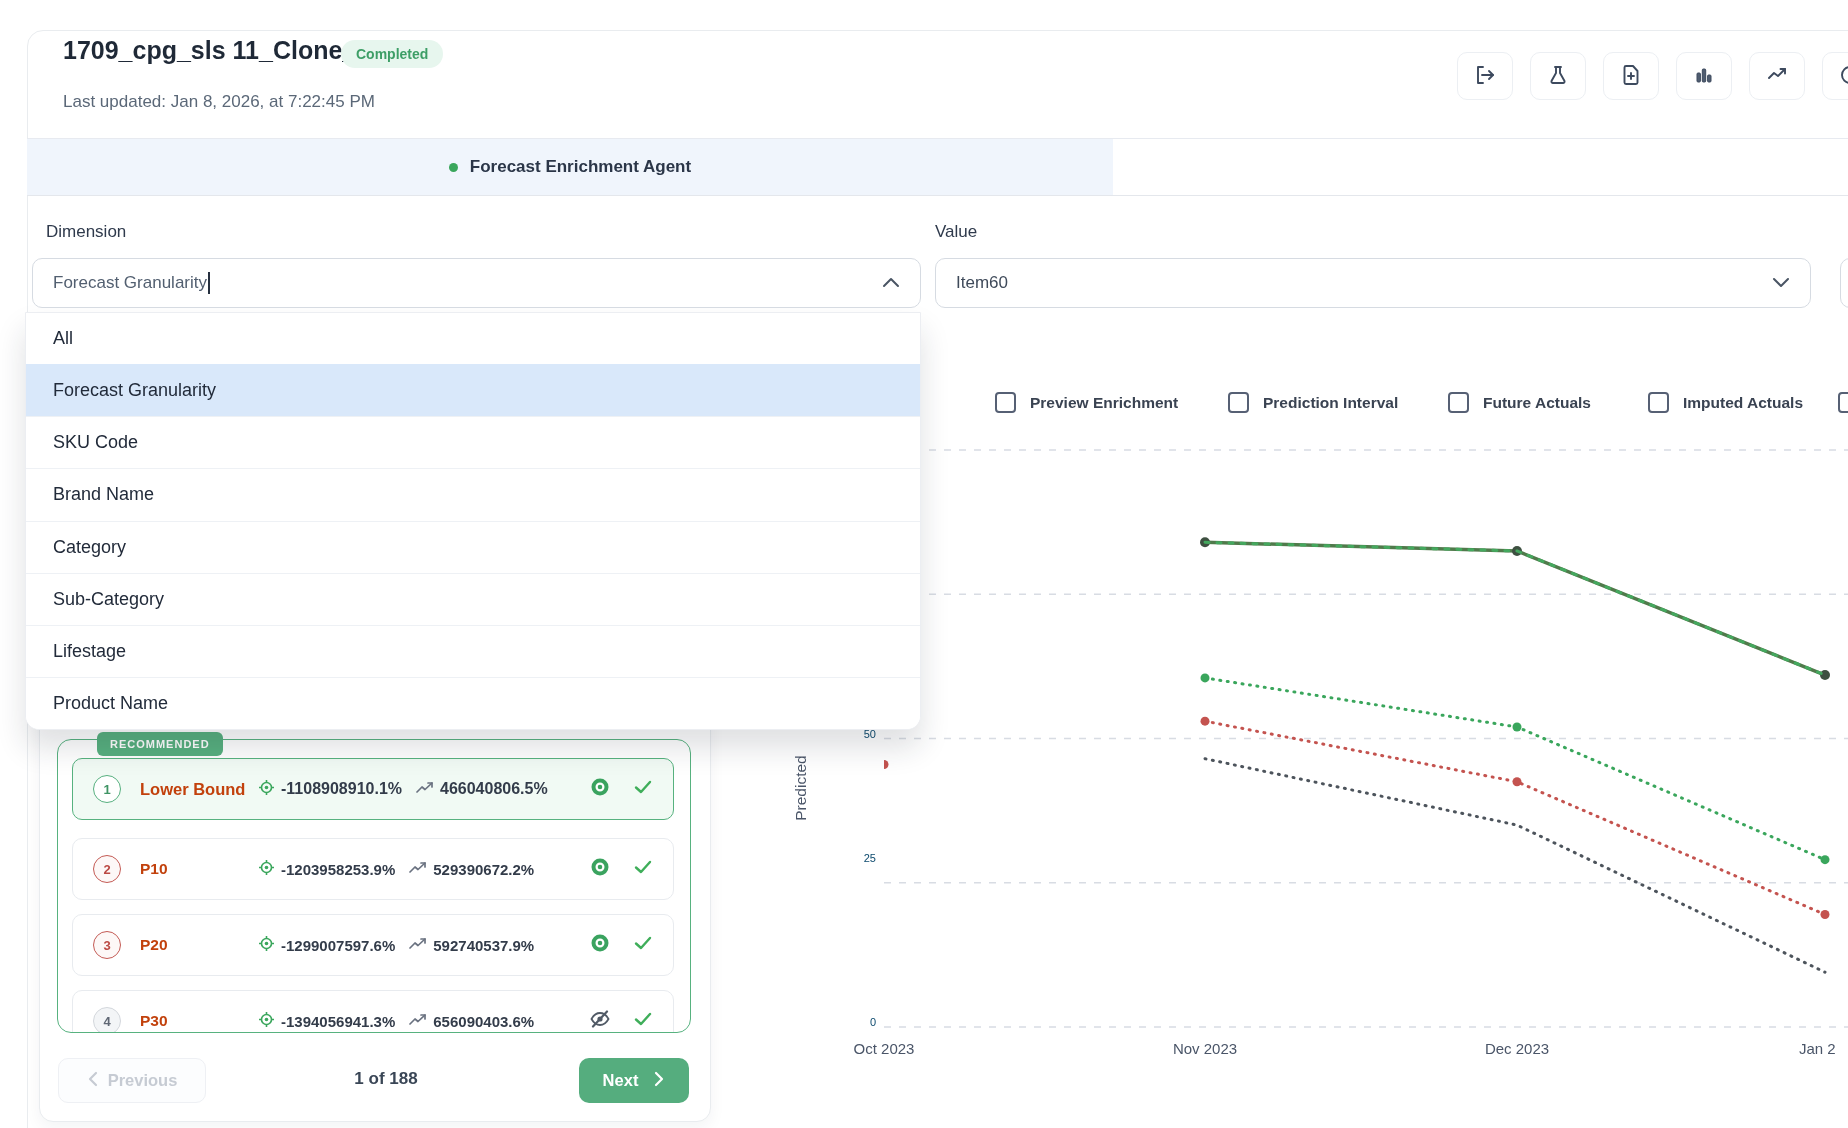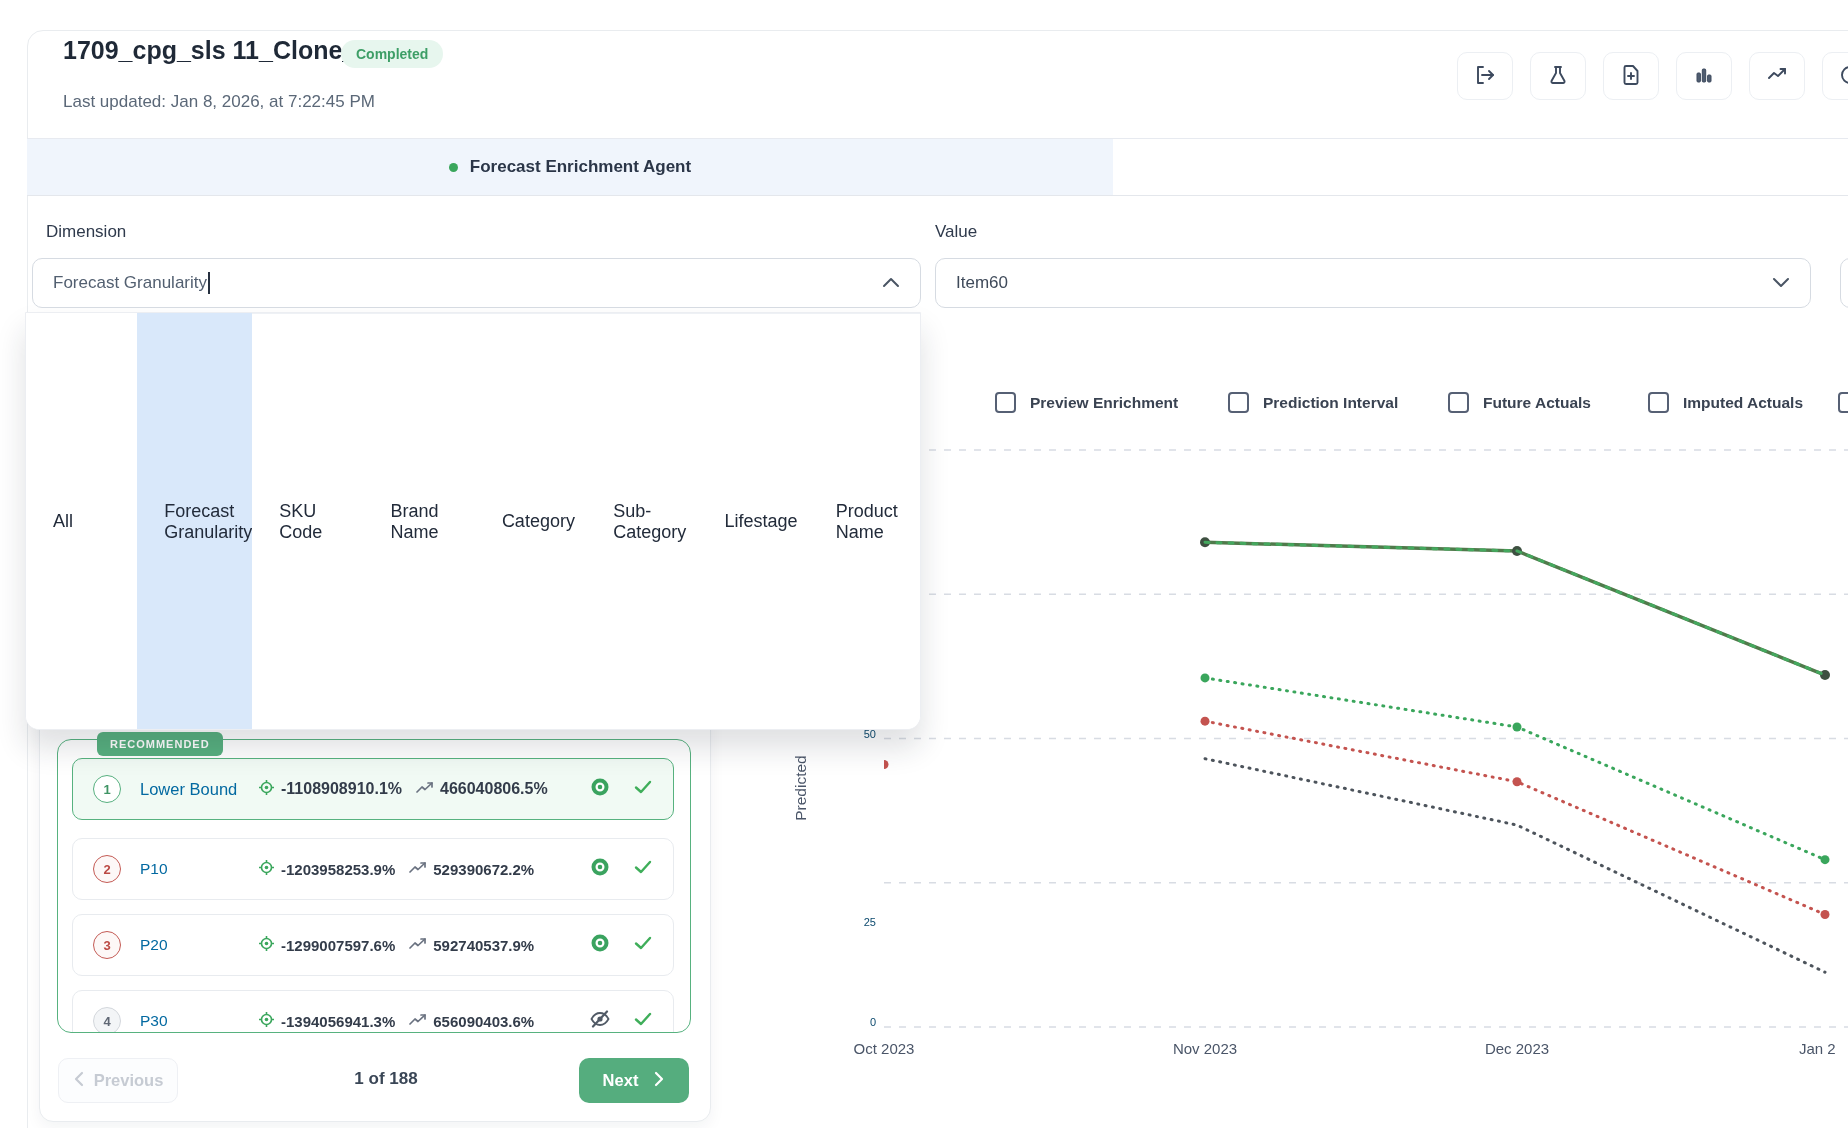--- a/index.html
+++ b/index.html
@@ -29,21 +29,21 @@
   .tab-dot { width:9px; height:9px; border-radius:50%; background:#3aa65c; }
 
   .field-label { position:absolute; font-size:17px; font-weight:500; color:#2f3a4c; }
   .combo { position:absolute; height:50px; background:#fff; border:1px solid #d6dbe2; border-radius:10px;
     display:flex; align-items:center; padding:0 20px; font-size:17px; color:#525f70; }
   .combo .grow { flex:1; }
   .cursor-bar { display:inline-block; width:1.5px; height:22px; background:#26303f; vertical-align:middle; margin-left:1px; }
 
   .menu { position:absolute; left:25px; top:312px; width:896px; height:418px; background:#fff;
     border:1px solid #eceef2; border-radius:0 0 14px 14px; box-shadow:0 18px 30px rgba(25,35,50,.14);
-    z-index:40; display:flex; flex-direction:row; overflow:hidden; }
+    z-index:40; display:flex; flex-direction:column; overflow:hidden; }
   .menu-item { flex:1; display:flex; align-items:center; padding-left:27px; font-size:18px; color:#222b3a;
     border-top:1px solid #eef1f5; background:#fff; }
   .menu-item:first-child { border-top:none; }
   .menu-item.highlight { background:#d9e8fa; border-top-color:#d9e8fa; }
 
   
   .chart-svg { position:absolute; left:884px; top:430px; z-index:1; overflow:hidden; }
   .ytick { position:absolute; width:70px; text-align:right; font-size:11px; color:#0c4a6e; z-index:1; }
   .xtick { position:absolute; width:110px; text-align:center; font-size:15px; color:#4a5568; top:1040px; z-index:1; }
   .ylabel { position:absolute; left:721px; top:779px; width:160px; text-align:center; font-size:15.5px;
@@ -61,28 +61,28 @@
   .rec-badge { position:absolute; left:57px; top:33px; background:#57b07f; color:#fff; font-size:11px;
     font-weight:700; letter-spacing:1px; padding:6px 13px; border-radius:6px; z-index:12; }
   .rank-row { position:absolute; left:14px; width:602px; height:62px; background:#fff;
     border:1px solid #e8ebef; border-radius:10px; display:flex; align-items:center; padding:0 20px; }
   .rank-row.rec { background:#f1faf4; border:1.5px solid #57b27f; }
   .rank-num { width:28px; height:28px; border-radius:50%; border:1.5px solid; display:flex; align-items:center;
     justify-content:center; font-size:13px; font-weight:700; margin-right:19px; flex:0 0 auto; }
   .rank-num.green { border-color:#57b07f; color:#3f9464; background:#fff; }
   .rank-num.red { border-color:#c45b55; color:#bb4a44; background:#fdf8f7; }
   .rank-num.gray { border-color:#d3d7dc; color:#5f6774; background:#f3f5f7; }
-  .rank-name { width:118px; font-size:15.5px; font-weight:400; color:#0369a1; }
+  .rank-name { width:118px; font-size:15.5px; font-weight:700; color:#c2410c; }
   .rank-row.rec .rank-name { font-size:16.5px; }
   .metric { display:flex; align-items:center; gap:6px; font-size:15px; font-weight:700; color:#333c4a; }
   .metric + .metric { margin-left:14px; }
   .row-eye { margin-left:auto; }
   .row-check { margin-left:22px; }
 
-  .pagination-prev { position:absolute; left:18px; top:359px; width:120px; height:45px; border:1.5px solid #eef0f4;
+  .pagination-prev { position:absolute; left:18px; top:359px; width:148px; height:45px; border:1.5px solid #eef0f4;
     border-radius:10px; background:#fcfdfe; color:#c6cbd3; font-size:16.5px; font-weight:600;
     display:flex; align-items:center; justify-content:center; gap:10px; }
   .pagination-info { position:absolute; left:286px; top:370px; width:120px; text-align:center;
     font-size:17px; font-weight:600; color:#3a4656; }
   .pagination-next { position:absolute; left:539px; top:359px; width:110px; height:45px; border:none;
     border-radius:10px; background:#55ad7e; color:#fff; font-size:16.5px; font-weight:700;
     display:flex; align-items:center; justify-content:center; gap:16px; }
 </style>
 </head>
 <body>
@@ -215,21 +215,21 @@
       <circle cx="633" cy="296.96000000000004" r="4.5" fill="#3aa65c"></circle>
       <circle cx="941" cy="429.67" r="4.5" fill="#3aa65c"></circle>
       <polyline points="321,291.19 633,351.775 941,484.485" fill="none" stroke="#c4534f" stroke-width="3" stroke-dasharray="1 6.5" stroke-linecap="round" stroke-linejoin="round"></polyline>
       <circle cx="0" cy="334.46500000000003" r="4.5" fill="#c4534f"></circle>
       <circle cx="321" cy="291.19" r="4.5" fill="#c4534f"></circle>
       <circle cx="633" cy="351.775" r="4.5" fill="#c4534f"></circle>
       <circle cx="941" cy="484.485" r="4.5" fill="#c4534f"></circle>
       <polyline points="321,328.695 633,395.05 941,542.185" fill="none" stroke="#4d545c" stroke-width="3" stroke-dasharray="1 6.5" stroke-linecap="round" stroke-linejoin="round"></polyline>
     </svg>
   <div class="ytick" style="left:806px; top:1016px;">0</div>
-  <div class="ytick" style="left:806px; top:916px;">25</div>
+  <div class="ytick" style="left:806px; top:852px;">25</div>
   <div class="ytick" style="left:806px; top:728px;">50</div>
   <div class="xtick" style="left:829px;">Oct 2023</div>
   <div class="xtick" style="left:1150px;">Nov 2023</div>
   <div class="xtick" style="left:1462px;">Dec 2023</div>
   <div class="xtick" style="left:1799px; text-align:left;">Jan 2</div>
   <div class="ylabel">Predicted</div>
 
   <div class="menu">
     <div class="menu-item">All</div>
     <div class="menu-item highlight">Forecast Granularity</div>

